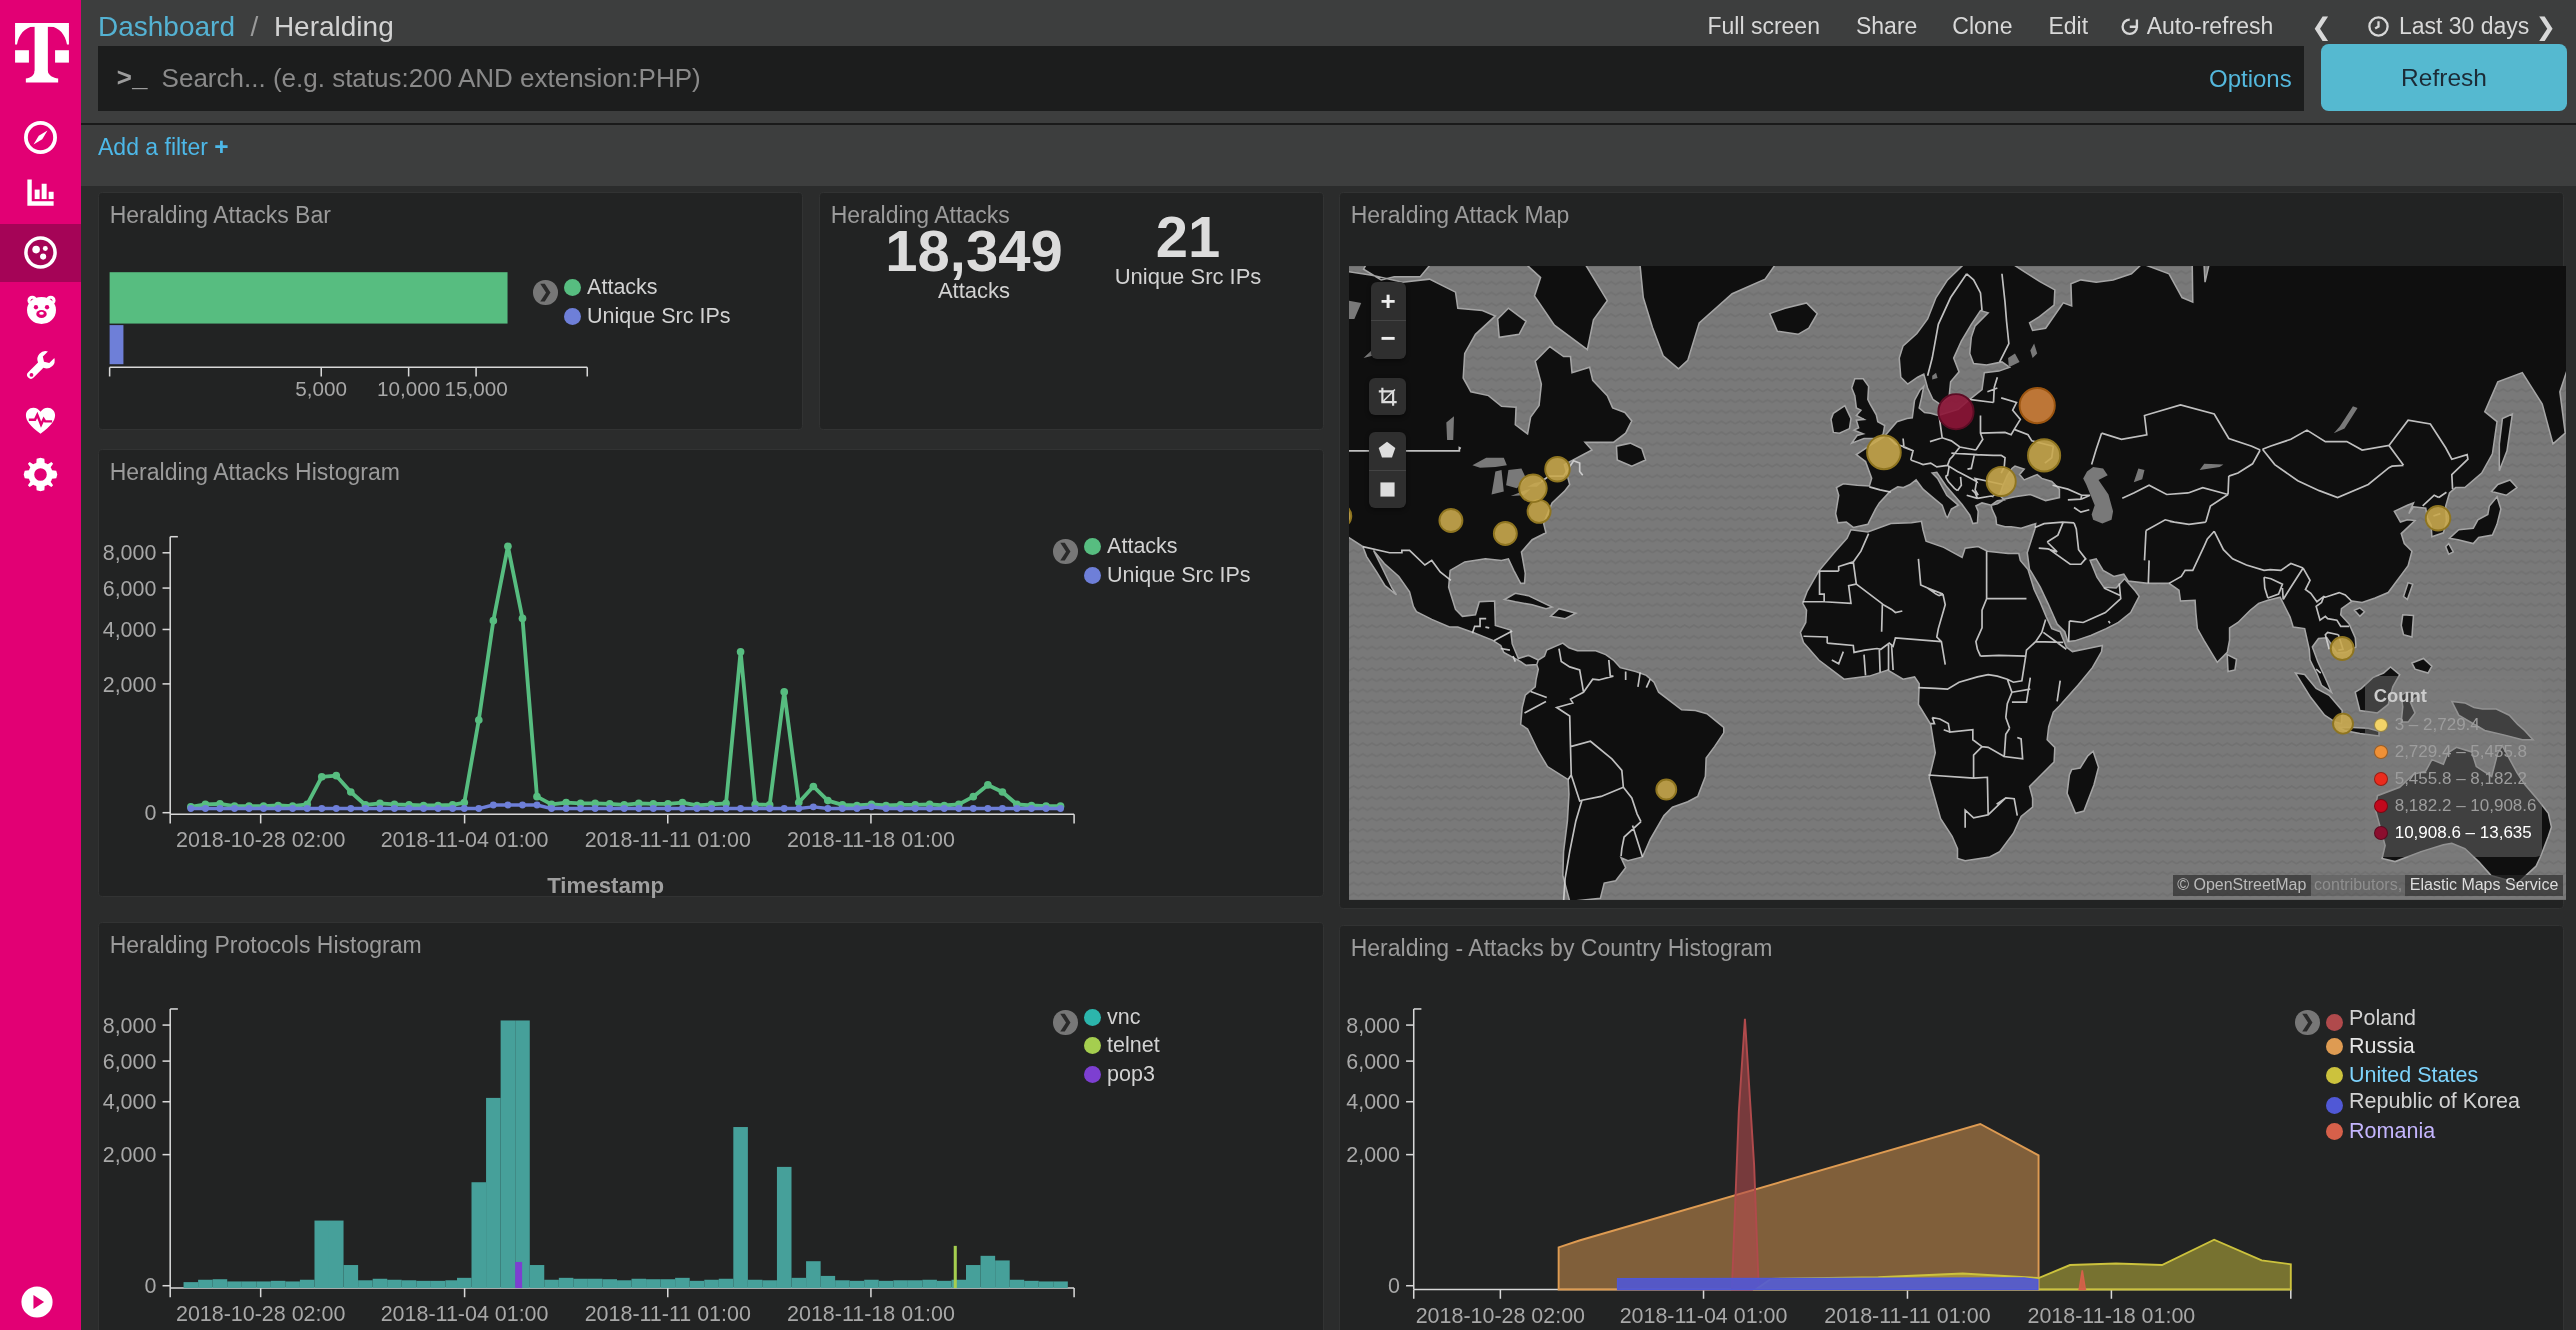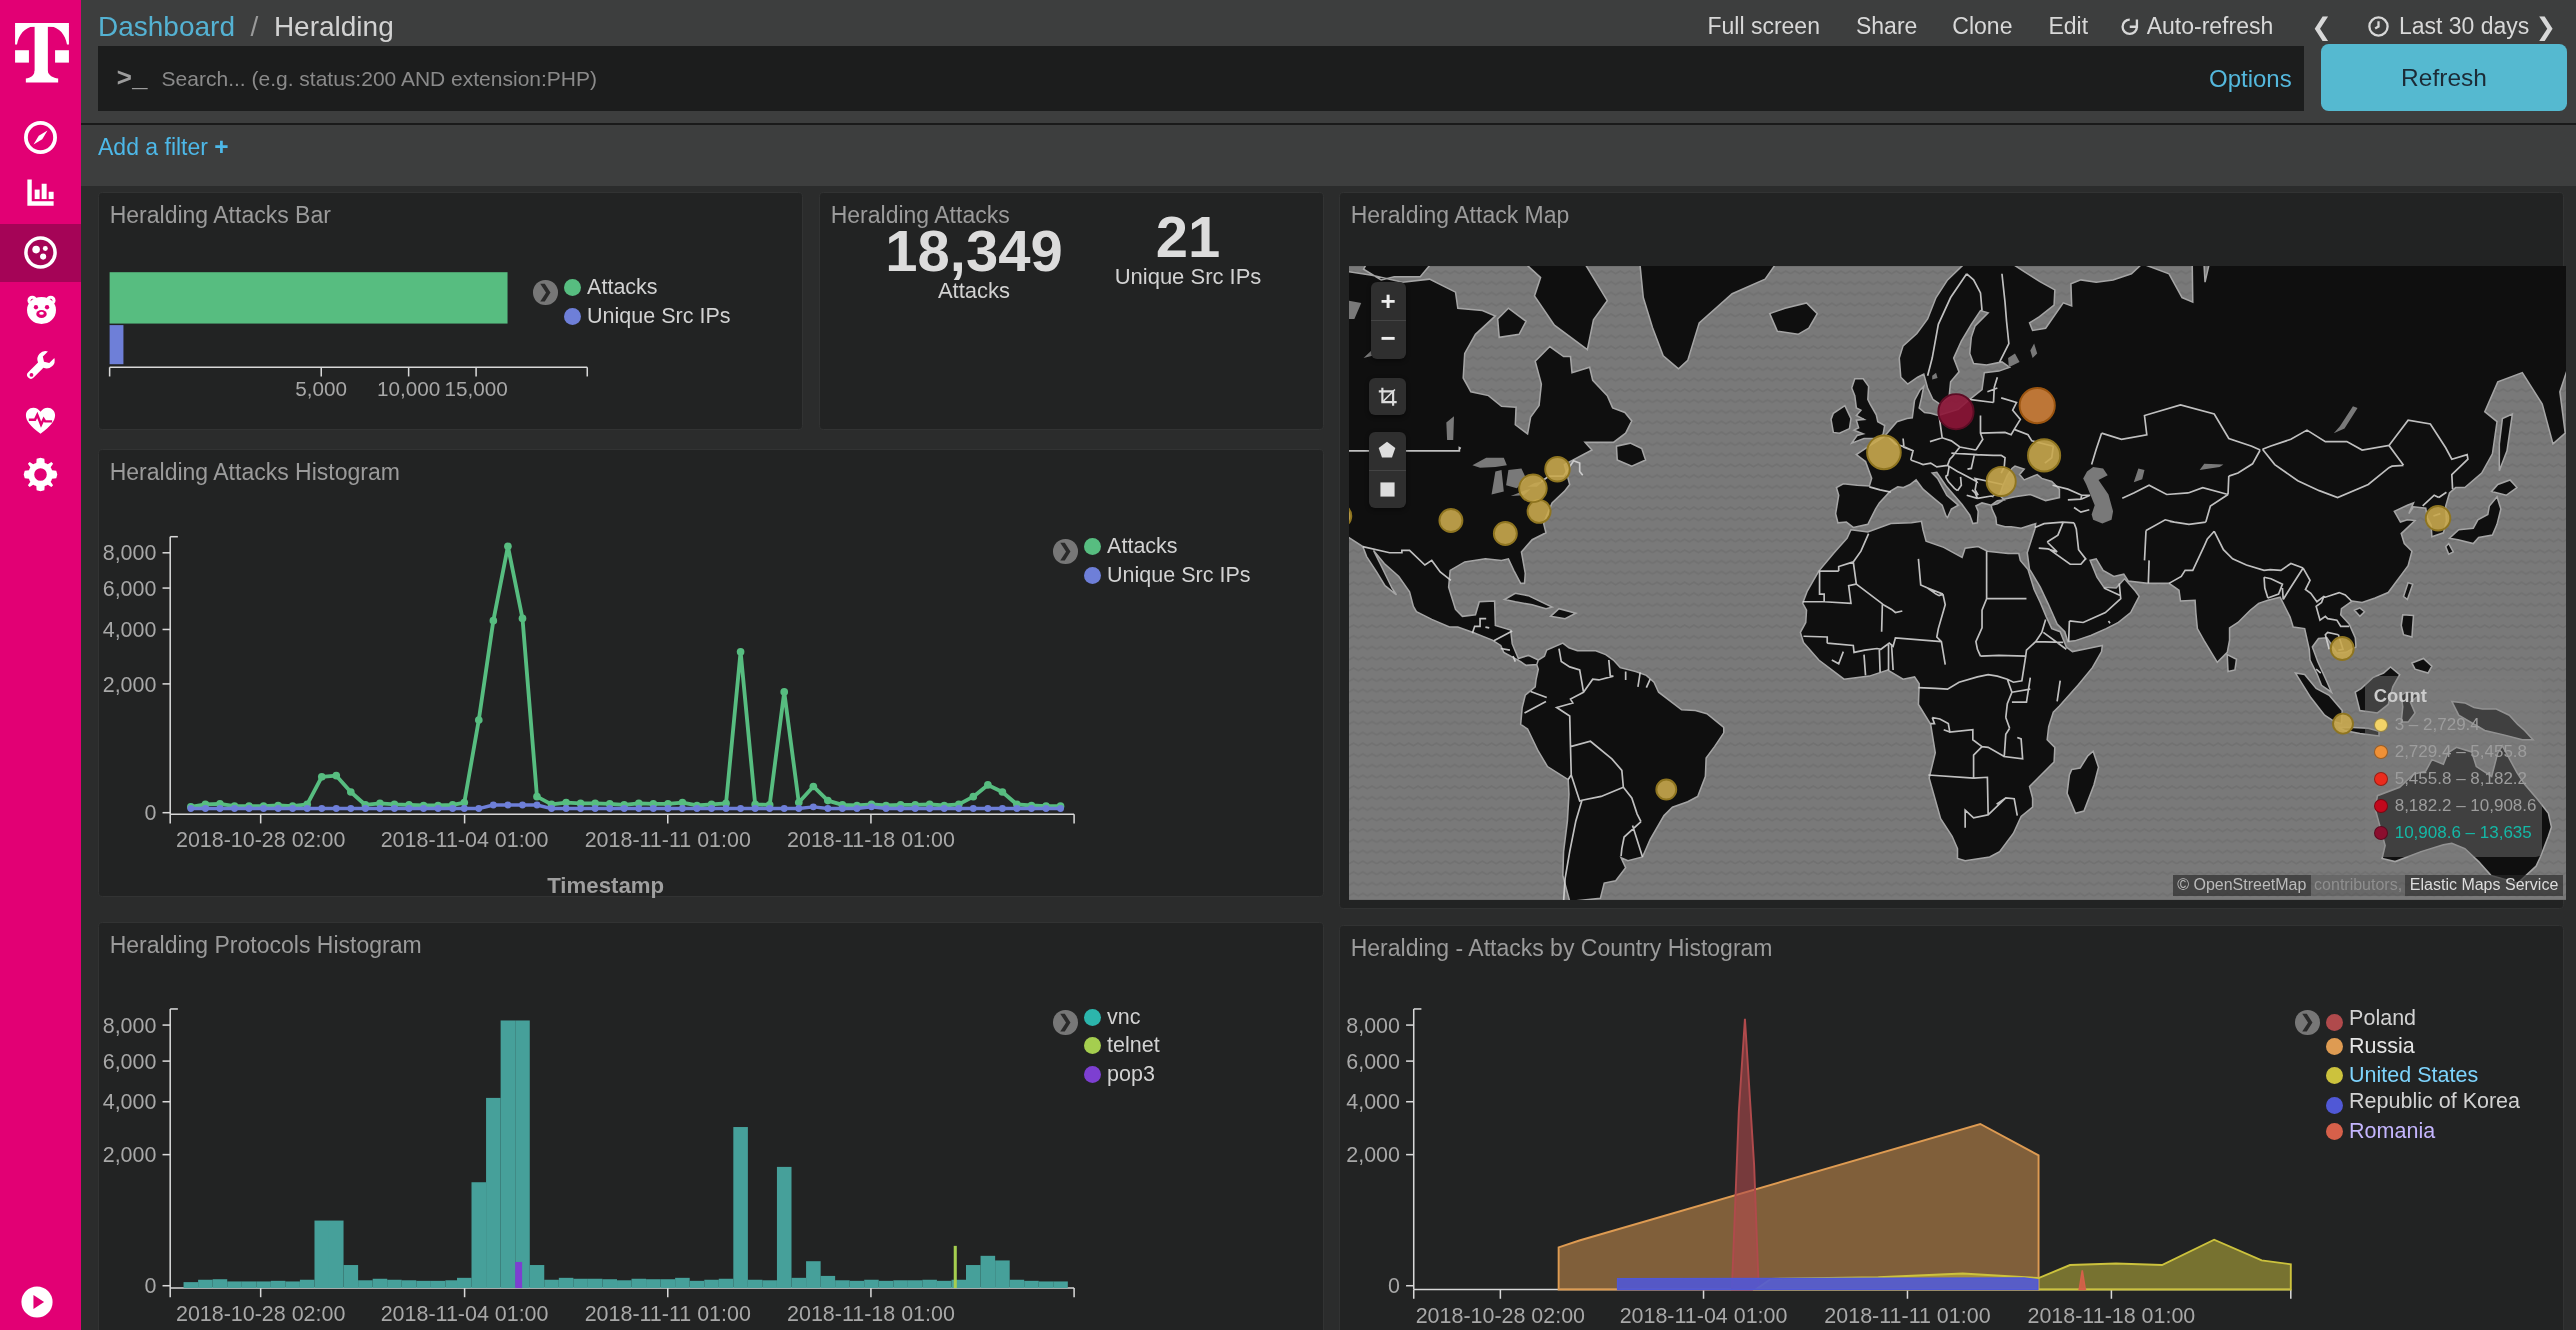--- a/index.html
+++ b/index.html
@@ -22,21 +22,21 @@
 <svg width="23" height="23" viewBox="0 0 24 24" style="margin-right:9.2px">
       <circle cx="12" cy="12" r="9.5" fill="none" stroke="#d8d8d8" stroke-width="2.4"></circle>
       <path d="M12 6.5 V12 L8.5 14" fill="none" stroke="#d8d8d8" stroke-width="2.4"></path>
     </svg>
 <span style="margin-right:6.1px">Last 30 days</span>
 <span style="font-size:24.5px">❯</span>
 </div>
 
 <div style="position:absolute;left:98px;top:46px;width:2206px;height:65px;background:#1c1d1d;display:flex;align-items:center">
  <span style="color:#9c9c9c;font:700 26px 'Liberation Mono',monospace;margin-left:18.4px">&gt;_</span>
- <span style="color:#8a8a8a;font-size:21px;margin-left:14px">Search... (e.g. status:200 AND extension:PHP)</span>
+ <span style="color:#8a8a8a;font-size:26px;margin-left:14px">Search... (e.g. status:200 AND extension:PHP)</span>
  <span style="color:#54b8dd;font-size:24px;margin-left:auto;margin-right:12.3px">Options</span>
 </div>
 <div style="position:absolute;left:2321px;top:44px;width:246px;height:67px;background:#55b9d0;border-radius:7.7px;color:#1c2b36;font-size:24.5px;display:flex;align-items:center;justify-content:center">Refresh</div>
 <div style="position:absolute;left:98px;top:133px;font-size:23px;color:#4db8e8">Add a filter <span style="font-weight:700;font-size:24.5px">+</span></div>
 
 <div class="panel" style="left:98px;top:192px;width:705px;height:238px">
     <div class="ptitle">Heralding Attacks Bar</div>
   </div>
 <div class="panel" style="left:819px;top:192px;width:505px;height:238px">
     <div class="ptitle">Heralding Attacks</div>
@@ -464,21 +464,21 @@
       <div style="display:flex;align-items:center;height:27px;white-space:nowrap">
         <span style="flex:none;width:14px;height:14px;border-radius:50%;background:#ea2b1d;border:1.5px solid rgba(0,0,0,.35);margin-right:7px"></span>
         <span style="font:17px 'Liberation Sans';color:#9d9d9d">5,455.8 – 8,182.2</span>
       </div>
       <div style="display:flex;align-items:center;height:27px;white-space:nowrap">
         <span style="flex:none;width:14px;height:14px;border-radius:50%;background:#c3081c;border:1.5px solid rgba(0,0,0,.35);margin-right:7px"></span>
         <span style="font:17px 'Liberation Sans';color:#9d9d9d">8,182.2 – 10,908.6</span>
       </div>
       <div style="display:flex;align-items:center;height:27px;white-space:nowrap">
         <span style="flex:none;width:14px;height:14px;border-radius:50%;background:#8b0e2e;border:1.5px solid rgba(0,0,0,.35);margin-right:7px"></span>
-        <span style="font:17px 'Liberation Sans';color:#14b8a6">10,908.6 – 13,635</span>
+        <span style="font:17px 'Liberation Sans';color:#ffffff">10,908.6 – 13,635</span>
       </div>
     </div>
 <div style="position:absolute;right:3.1px;bottom:3.1px;height:23px;font:16px 'Liberation Sans';color:#bbb;display:flex;align-items:center">
       <span style="background:rgba(40,40,40,.65);padding:1.5px 4.6px">© OpenStreetMap</span>
       <span style="color:#8f8f8f;background:rgba(40,40,40,.2);padding:1.5px 3.1px"> contributors, </span>
       <span style="background:rgba(40,40,40,.65);padding:1.5px 4.6px;color:#ddd">Elastic Maps Service</span>
     </div>
 </div>
 
 <div style="position:absolute;left:0;top:0;width:81px;height:1331px;background:#e20074">

